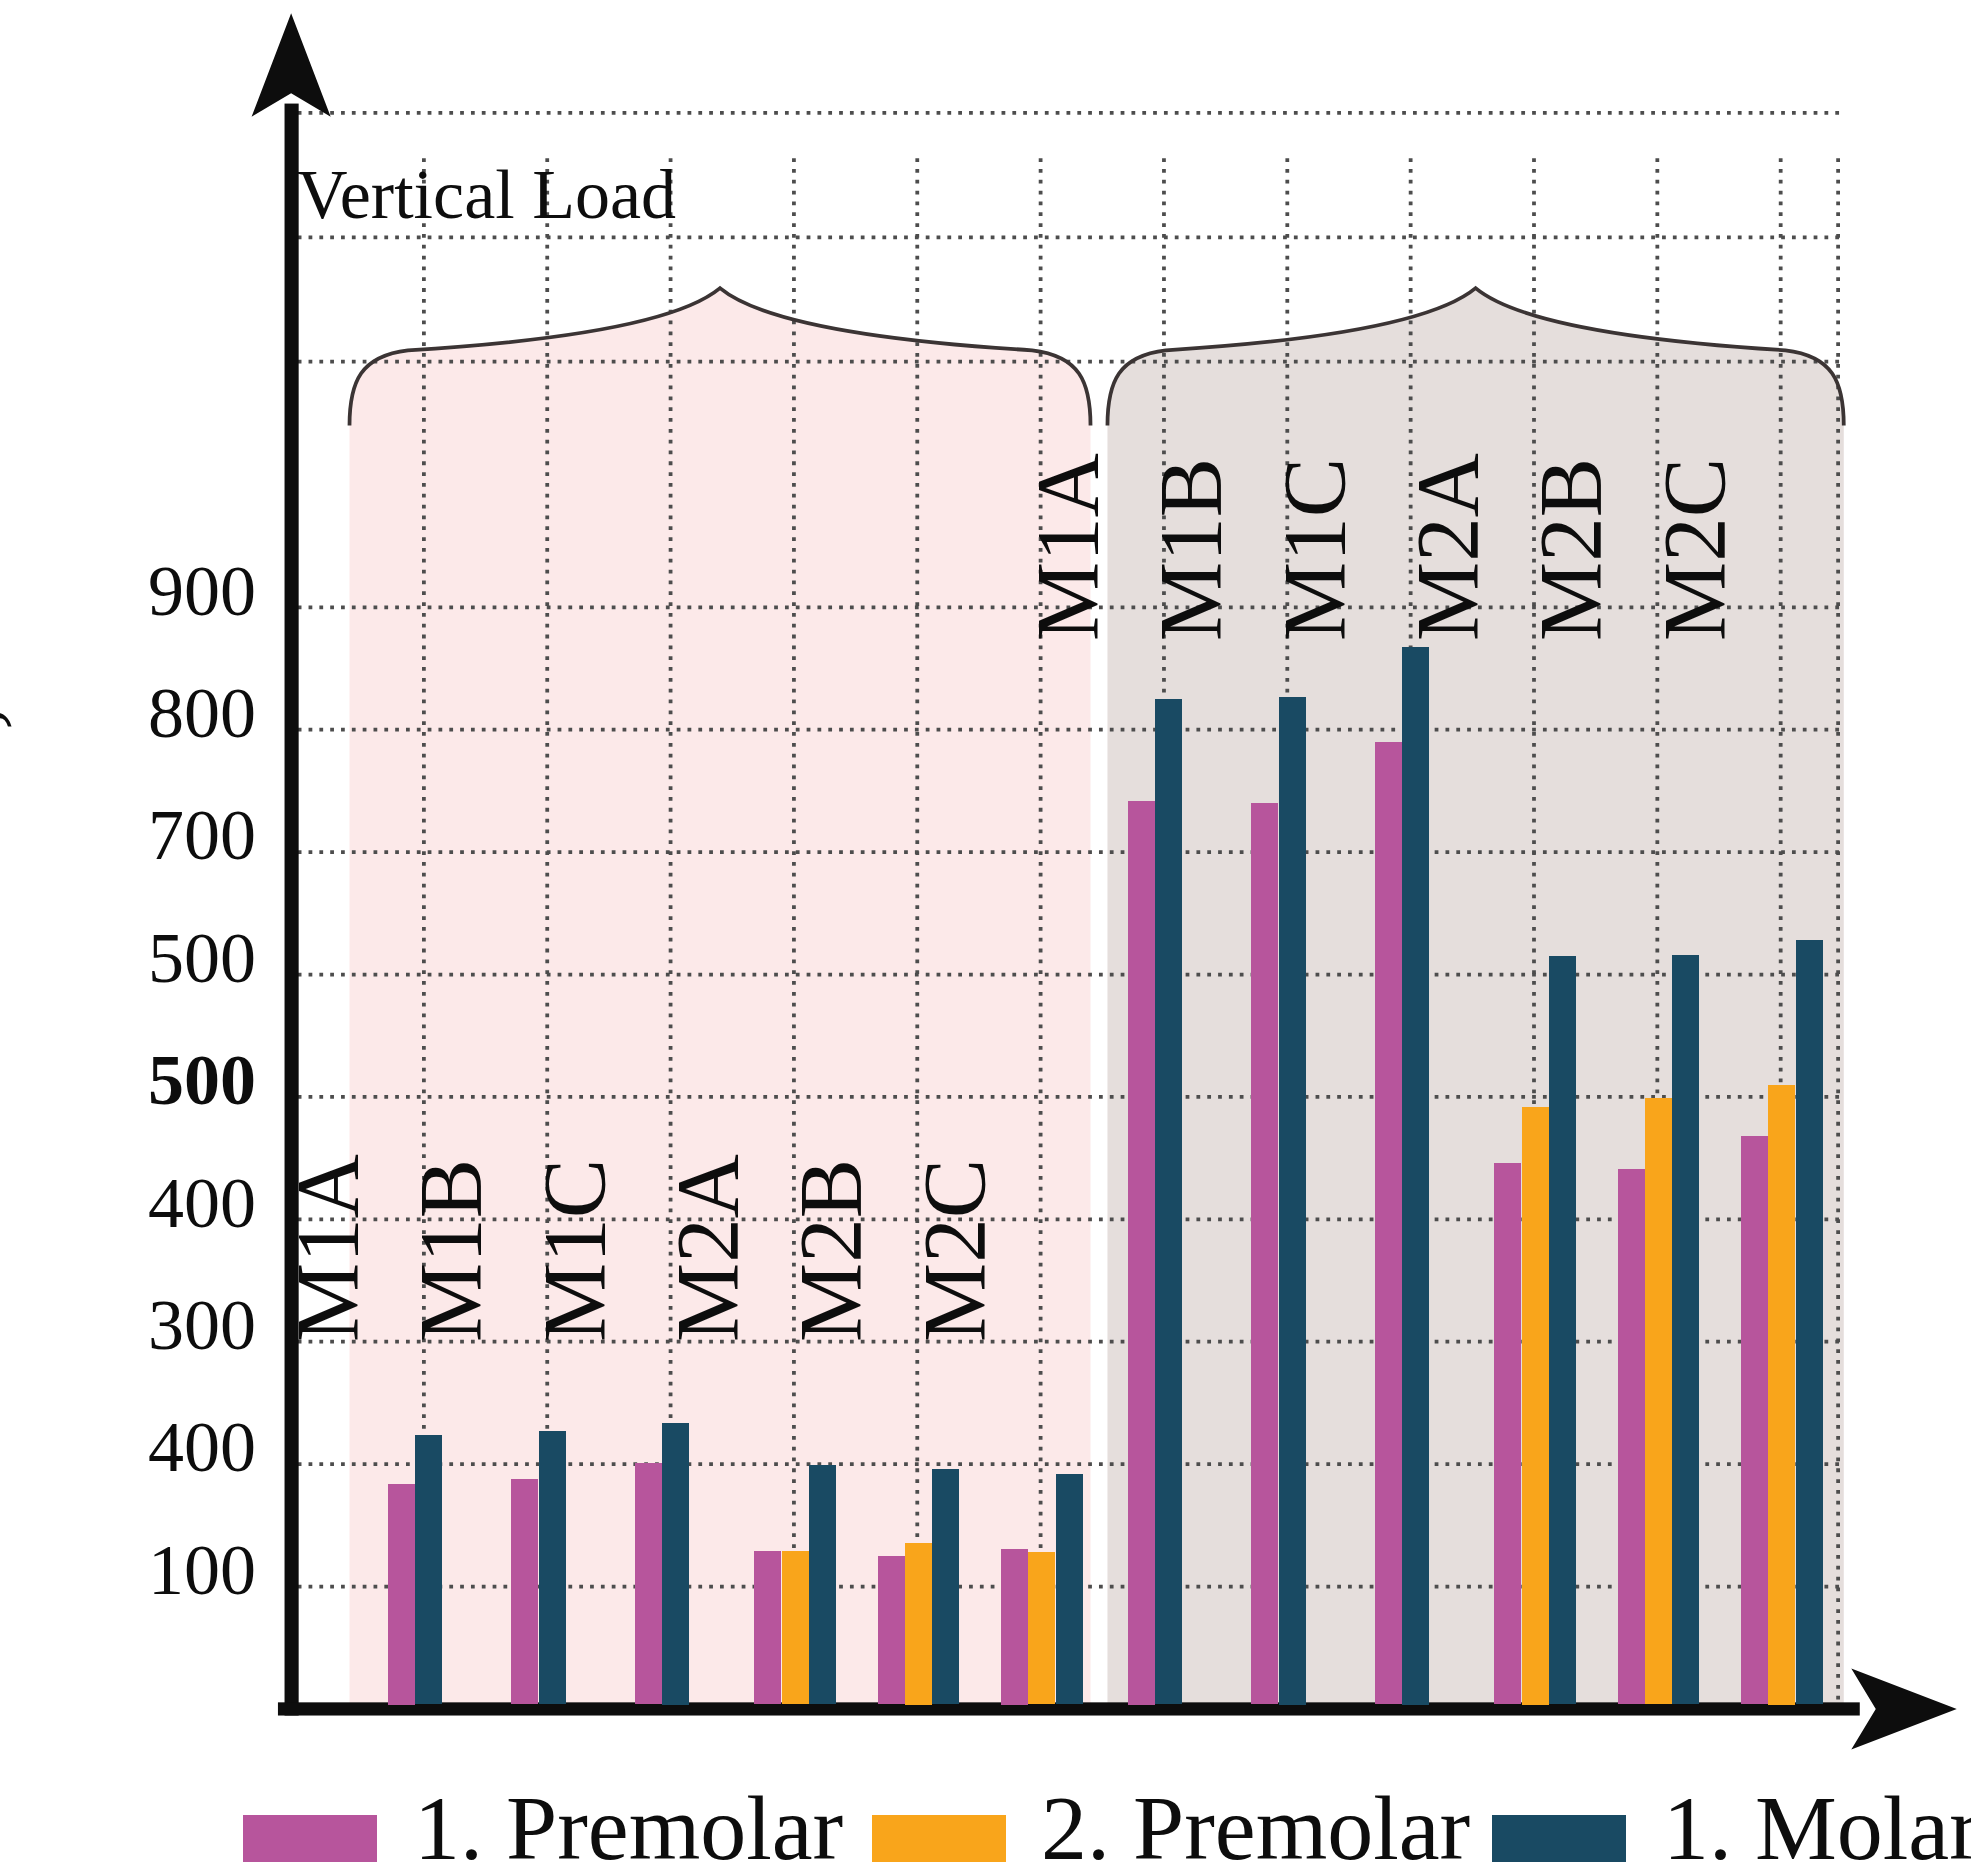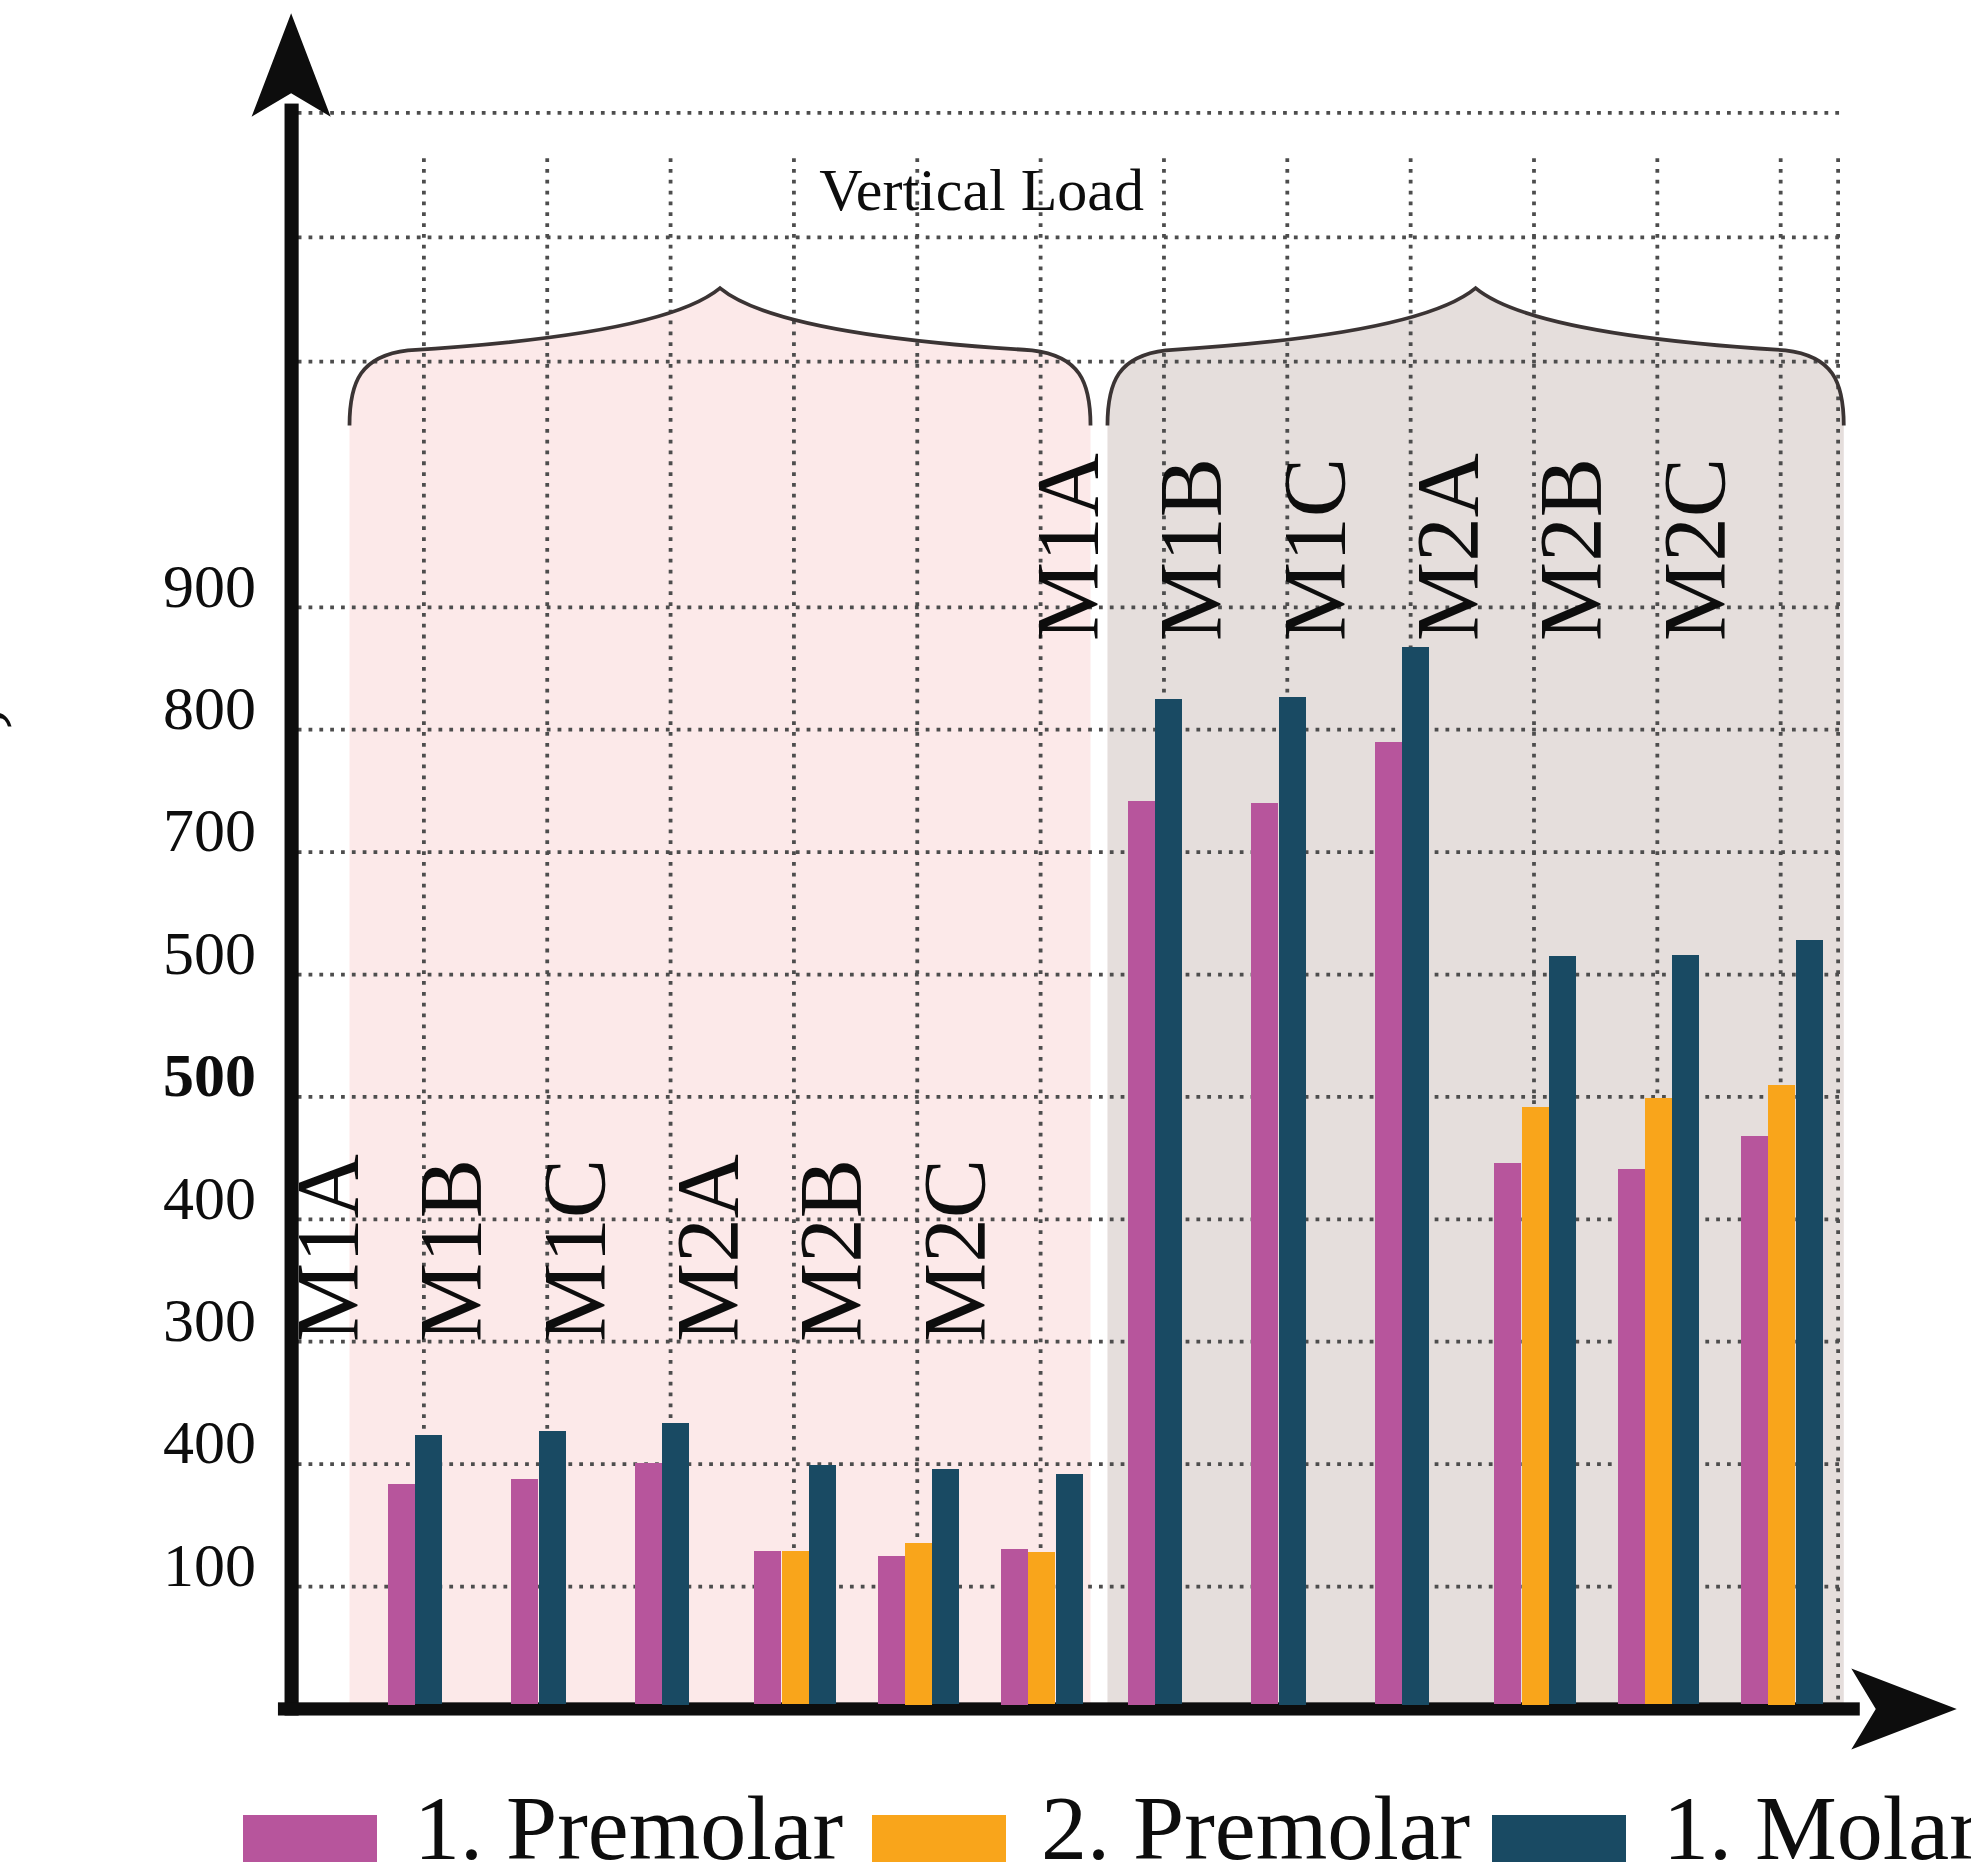--- a/index.html
+++ b/index.html
@@ -8,39 +8,39 @@
     width:1972px;height:1869px;
     background:#ffffff;
     overflow:hidden;
     font-family:"Liberation Serif","DejaVu Serif",serif;
     color:#0d0d0d;
   }
   #chrome{position:absolute;left:0;top:0;z-index:1;}
   .bar{position:absolute;z-index:3;}
   .tick{
     position:absolute;z-index:4;
-    font-size:62px;line-height:1;text-align:left;
+    font-size:72px;line-height:1;text-align:left;
     white-space:nowrap;
     margin-left:11px;
   }
   .rotlabel{
     position:absolute;z-index:5;
     font-size:89px;line-height:1;white-space:nowrap;
     transform:rotate(-90deg);transform-origin:0 100%;
   }
   .ytitle{
     position:absolute;z-index:5;
     font-size:96px;line-height:1;white-space:nowrap;
     transform:rotate(-90deg);transform-origin:0 100%;
     left:13px;top:1294px;
   }
   .loadlabel{
     position:absolute;z-index:5;
-    font-size:60px;line-height:1;
-    width:847px;text-align:right;top:160px;
+    font-size:70px;line-height:1;
+    width:847px;text-align:left;top:160px;
   }
   #load-vertical{left:297px;}
   #load-oblique{left:1052px;}
   .legend-swatch{
     position:absolute;z-index:5;
     width:134px;height:47px;top:1815px;
   }
   .legend-text{
     position:absolute;z-index:5;
     font-size:92px;line-height:1;top:1782px;white-space:nowrap;

